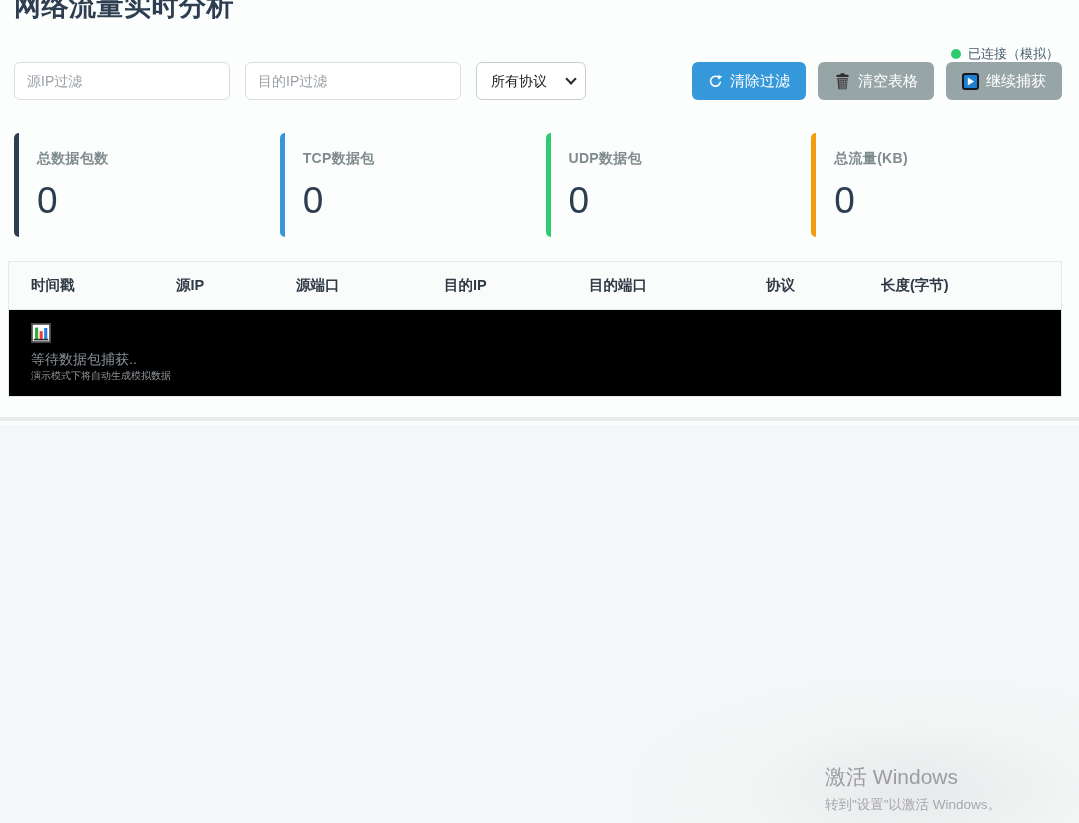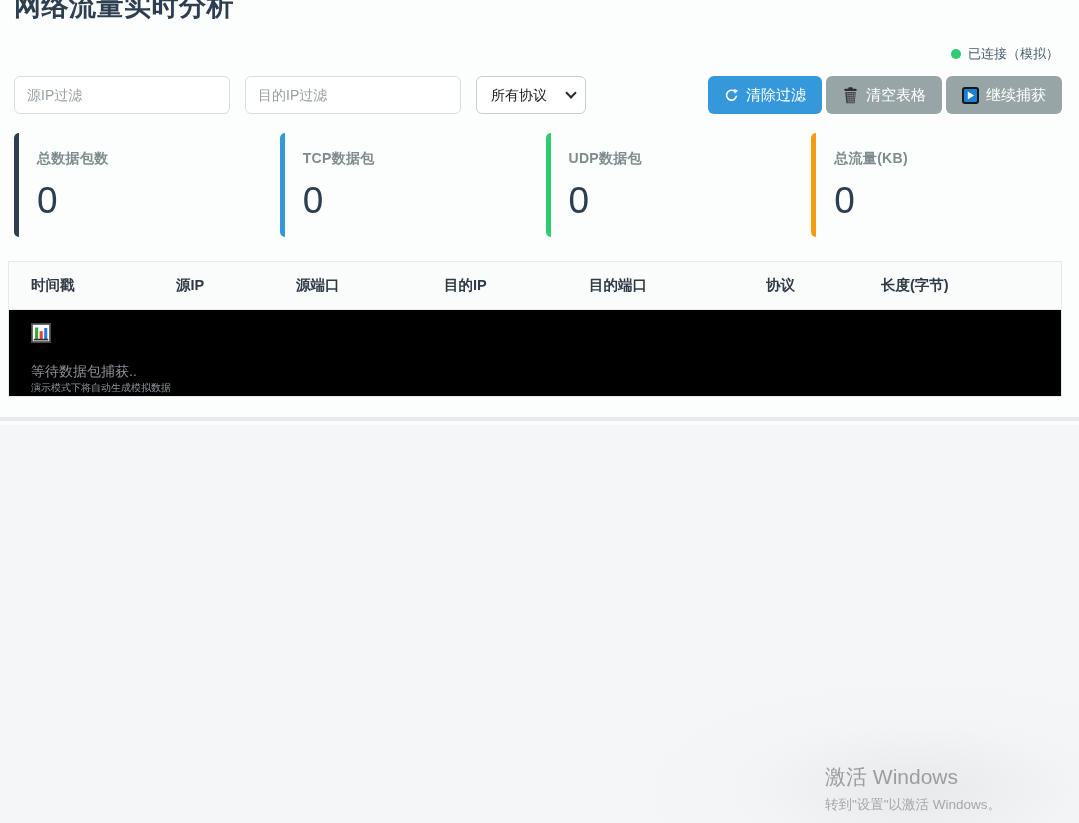--- a/index.html
+++ b/index.html
@@ -37,21 +37,21 @@
     white-space:nowrap;
     margin-top:44px;
   }
   .status-dot {
     width:10px; height:10px; border-radius:50%;
     display:inline-block;
   }
 
   
   .filter-bar {
-    position:absolute; top:76px; left:14px; right:17px;
+    position:absolute; top:62px; left:14px; right:17px;
     display:flex; align-items:center;
   }
   .filter-input {
     width:216px; height:38px;
     border:1px solid #dadde0; border-radius:6px;
     padding:0 12px; font-size:14px; color:#333;
     background:#fff; outline:none;
     font-family:inherit;
   }
   .filter-input::placeholder { color:#9aa0a6; }
@@ -74,21 +74,21 @@
   }
   .filter-spacer { flex:1; }
   .btn {
     height:38px; border:none; border-radius:6px;
     color:#fff; font-size:15px; font-family:inherit;
     display:inline-flex; align-items:center; justify-content:center;
     gap:7px; padding:0 16px; cursor:pointer; white-space:nowrap;
   }
   .btn-blue { background:#3498db;margin-left:48px; }
   .btn-gray { background:#97a5a7; }
-  .btn + .btn { margin-left:4px;font-family:Liberation Mono, monospace; }
+  .btn + .btn { margin-left:12px;font-family:Liberation Mono, monospace; }
   .icon-box { display:inline-flex; align-items:center; justify-content:center; }
   .play-chip {
     width:17px; height:17px; border-radius:3px;
     background:#1e7fd1; border:2px solid #14181c;
     display:inline-flex; align-items:center; justify-content:center;
   }
 
   
   .stats-row {
     position:absolute; top:133px; left:14px; right:16px;
@@ -108,21 +108,21 @@
     border:1px solid #e4e9ea; background:#000000;
   }
   table.packet-table { width:100%; border-collapse:collapse; table-layout:fixed; }
   .packet-table thead tr { background:#fafbfb; }
   .packet-table th {
     text-align:left; font-size:14.5px; font-weight:700; color:#2f3a45;
     padding:14px 4px 14px 22px; border-bottom:1px solid #e4e9ea;
     white-space:nowrap; overflow:hidden;
   }
   .empty-state { padding:13px 22px 9px 22px; }
-  .empty-line1 { font-size:14px; color:#8a9096; margin-top:16px; }
+  .empty-line1 { font-size:14px; color:#8a9096; margin-top:4px; }
   .empty-line2 { font-size:10px; color:#8f959b; margin-top:0; }
 
   
   .watermark { position:absolute; left:825px; top:763px; color:#9f9f9f; }
   .watermark-line1 { font-size:21px; font-weight:400; color:#9c9da0; }
   .watermark-line2 { font-size:13.5px; color:#a6a7aa; margin-top:5px; }
 </style>
 </head>
 <body>
 

